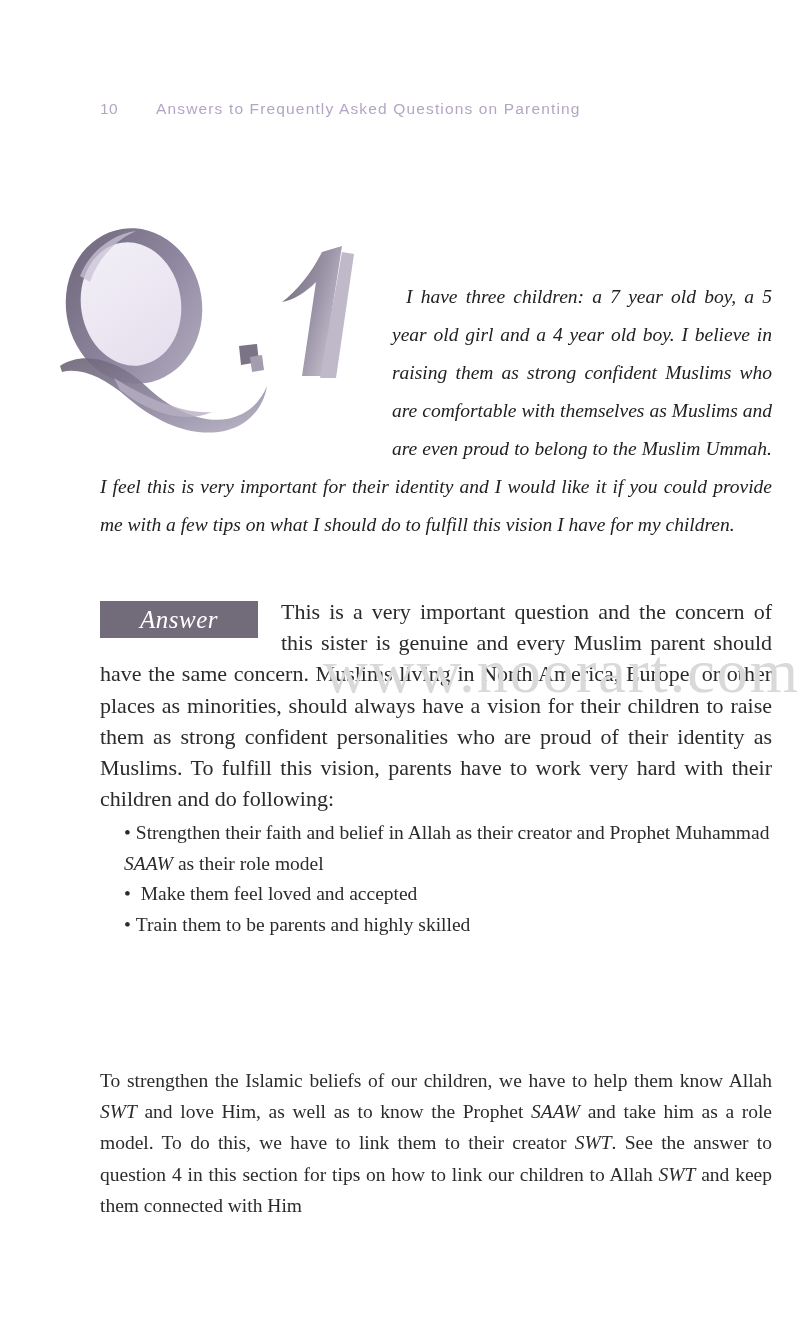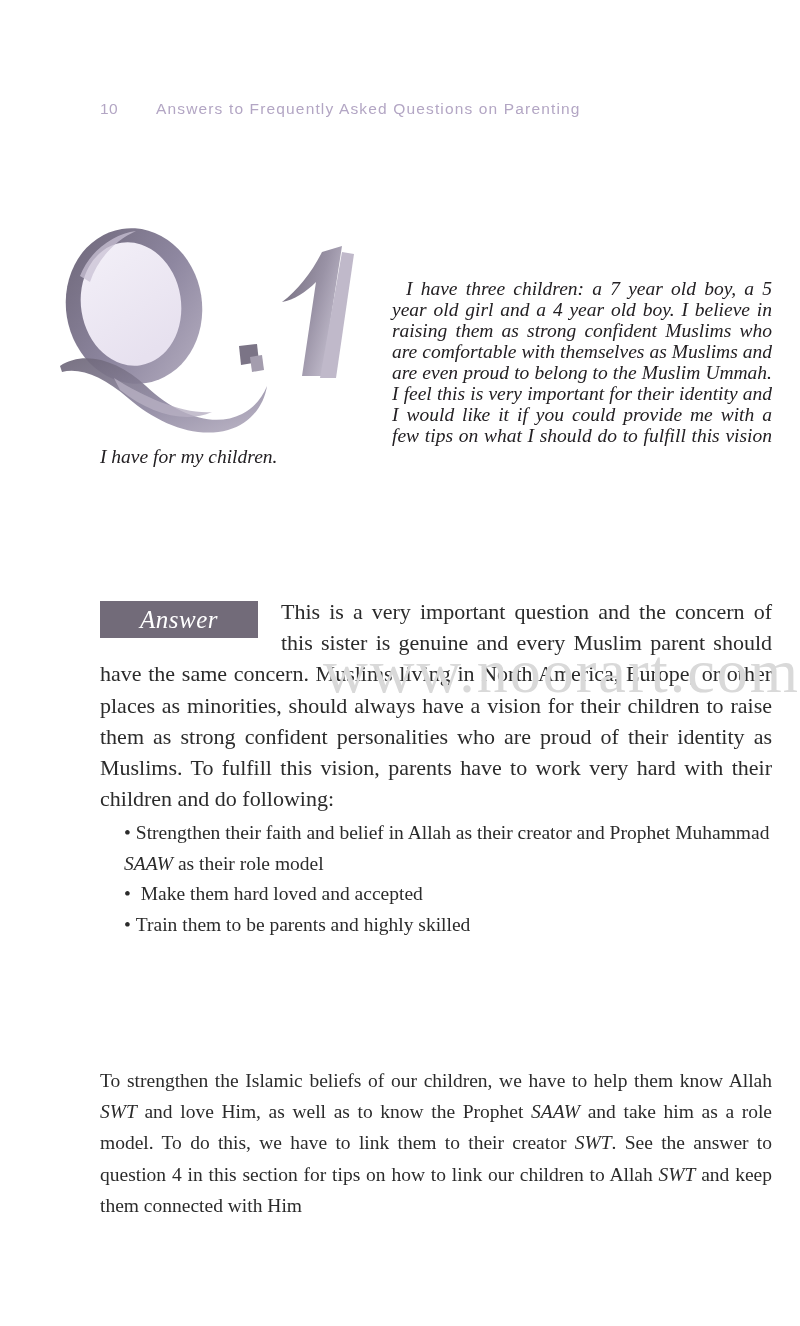--- a/index.html
+++ b/index.html
@@ -59,21 +59,21 @@
   .qmark svg { display: block; }
 
   
   .question {
     position: absolute;
     left: 100px;
     top: 278px;
     width: 672px;
     font-style: italic;
     font-size: 19.5px;
-    line-height: 21px;
+    line-height: 38px;
     text-align: justify;
     text-justify: inter-word;
     color: #232023;
   }
   .q-float {
     float: left;
     width: 292px;
     height: 165px;
   }
   .question .indent-lead { display: inline-block; width: 14px; }
@@ -218,21 +218,21 @@
   <div class="answer-wrap">
     <div class="answer-badge">Answer</div>
     <div class="answer-body">This is a very important question and the concern of this sister is genuine and every Muslim parent should have the same concern. Muslims living in North America, Europe, or other places as minorities, should always have a vision for their children to raise them as strong confident personalities who are proud of their identity as Muslims. To fulfill this vision, parents have to work very hard with their children and do following:</div>
   </div>
 
   <div class="tips-list">
     <div class="bullet-item">
       <span class="dot">•</span><span>Strengthen their faith and belief in Allah as their creator and Prophet Muhammad </span><em class="abbr">SAAW</em><span> as their role model</span>
     </div>
     <div class="bullet-item">
-      <span class="dot">•</span><span> Make them hard loved and accepted</span>
+      <span class="dot">•</span><span> Make them feel loved and accepted</span>
     </div>
     <div class="bullet-item">
       <span class="dot">•</span><span>Train them to be parents and highly skilled</span>
     </div>
   </div>
 
 
   <div class="para p-strengthen">
     <span>To strengthen the Islamic beliefs of our children, we have to help them know Allah </span><em class="abbr">SWT</em><span> and love Him, as well as to know the Prophet </span><em class="abbr">SAAW</em><span> and take him as a role model. To do this, we have to link them to their creator </span><em class="abbr">SWT</em><span>. See the answer to question 4 in this section for tips on how to link our children to Allah </span><em class="abbr">SWT</em><span> and keep them connected with Him</span>
   </div>

